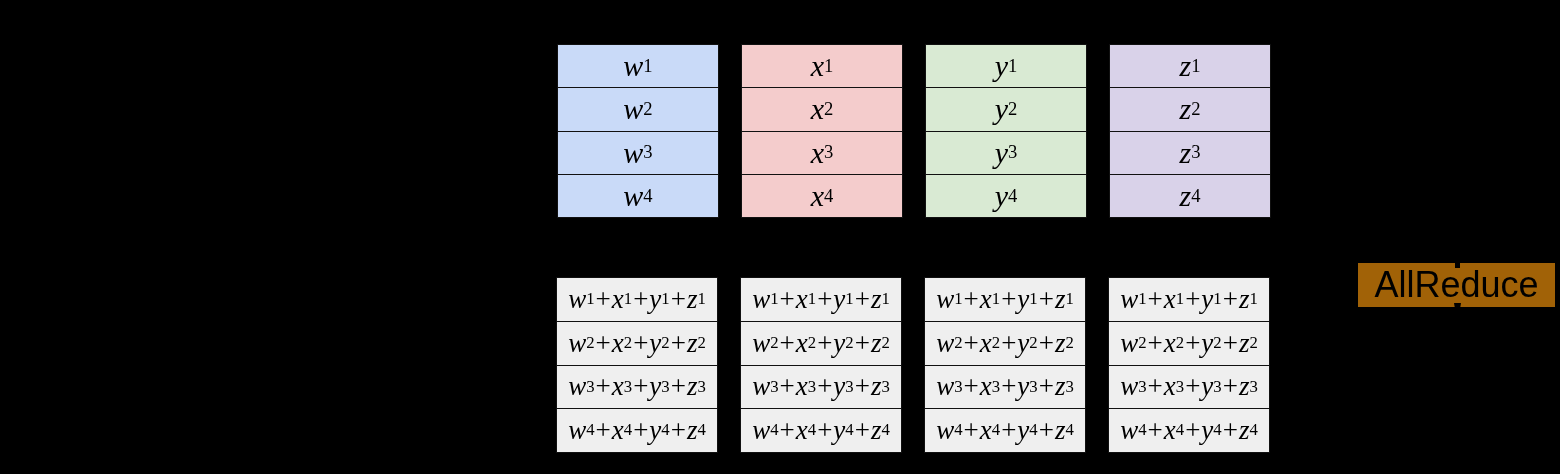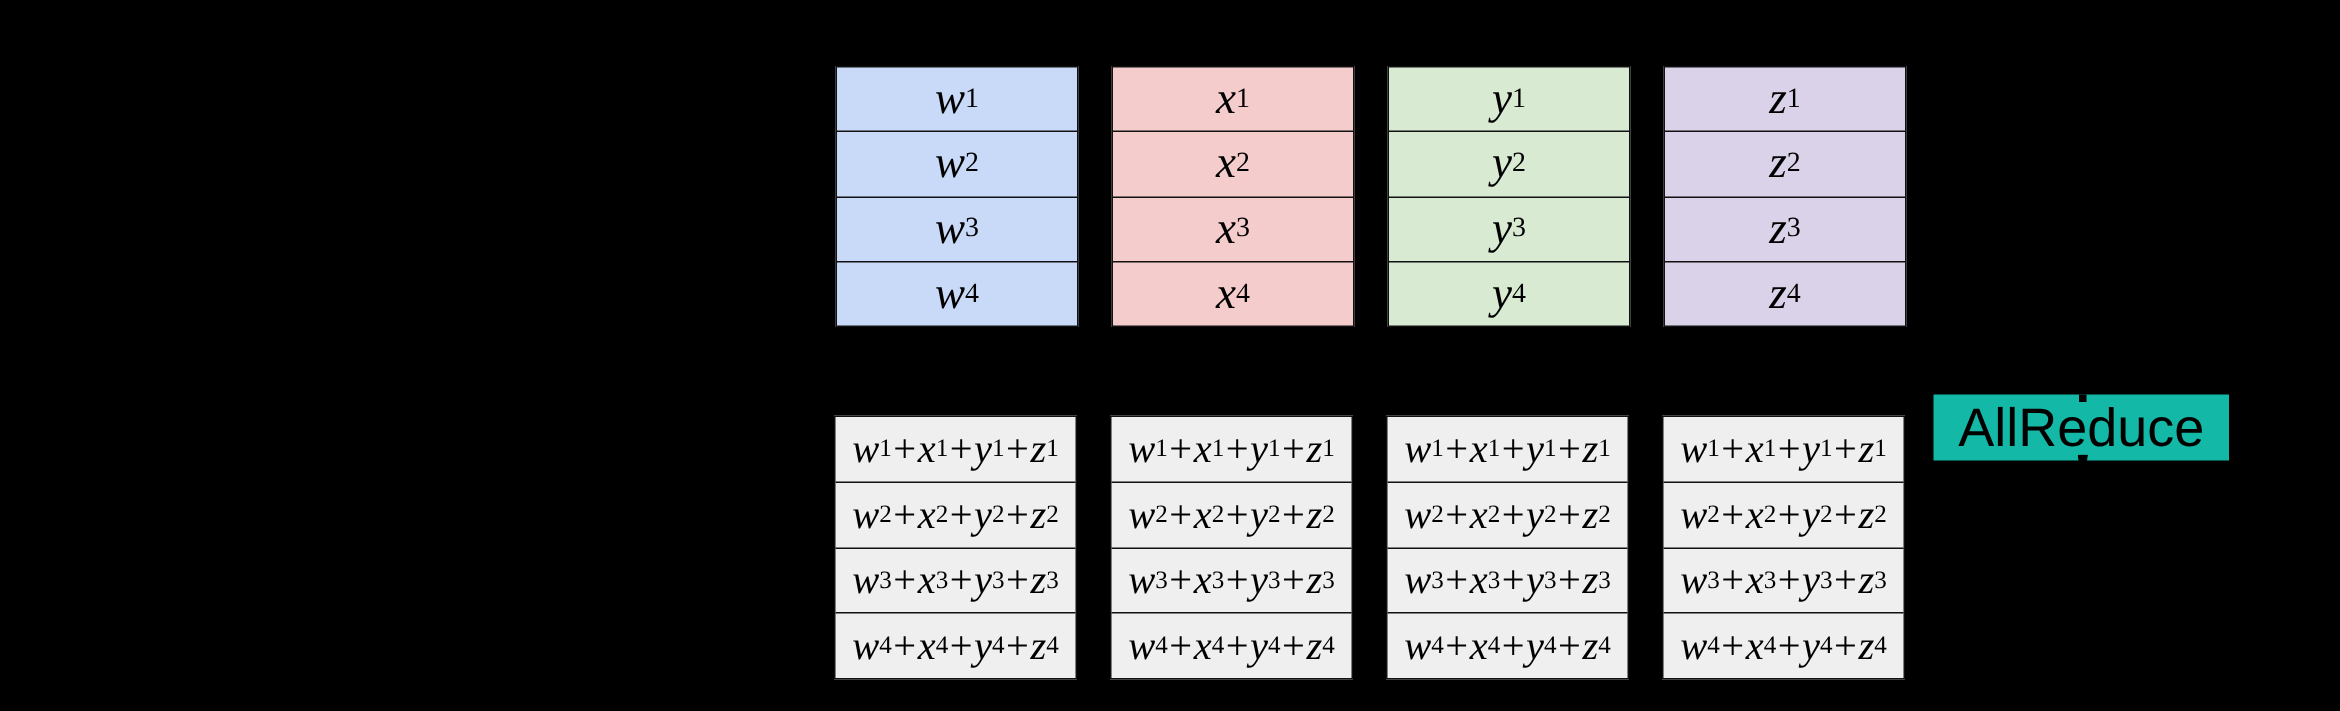--- a/index.html
+++ b/index.html
@@ -20,22 +20,22 @@
     flex:1;display:flex;align-items:center;justify-content:center;
     border-top:1px solid #111;color:#000;white-space:nowrap;line-height:1;
   }
   .cell:first-child{border-top:none;}
   .row-top .cell{font-size:30px;}
   .row-bottom .cell{font-size:27px;}
   .v{font-style:italic;}
   .plus{font-style:normal;padding:0 1px;}
   sub.s{font-style:normal;font-size:0.62em;vertical-align:-0.12em;line-height:1;}
   .allreduce{
-    position:absolute;left:1289px;top:263px;width:197px;height:44px;
-    background:#14b8a6;display:flex;align-items:center;justify-content:center;
+    position:absolute;left:1358px;top:263px;width:197px;height:44px;
+    background:#a16207;display:flex;align-items:center;justify-content:center;
     font-family:"Liberation Sans",sans-serif;font-size:36px;color:#000;
     overflow:visible;
   }
   .tick{position:absolute;background:#000;}
   .tick-top{left:97px;top:0;width:5px;height:5px;}
   .tick-bottom{left:96px;top:40px;width:7px;height:9px;clip-path:polygon(0 0,100% 0,78% 100%,22% 100%);}
 </style>
 </head>
 <body>
 

